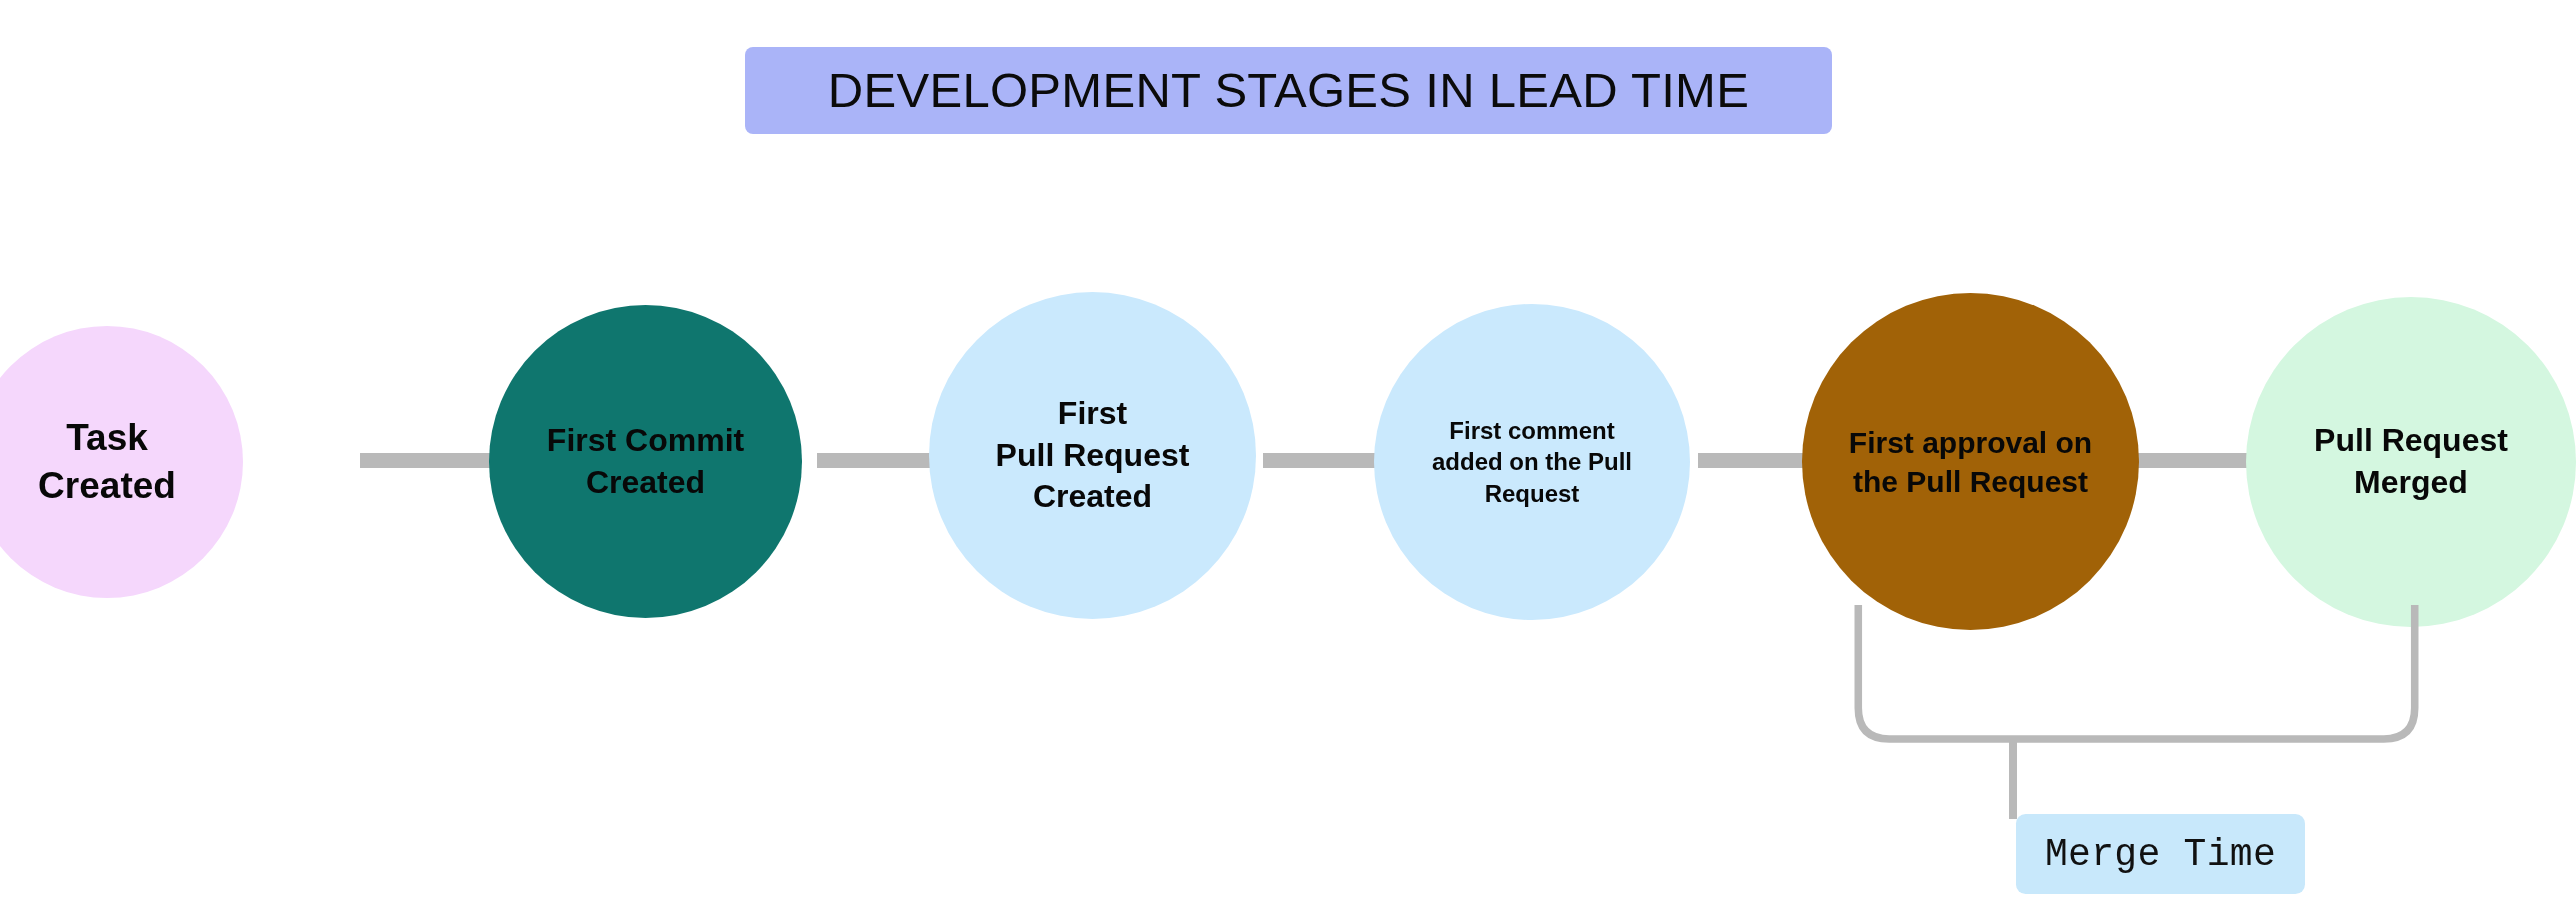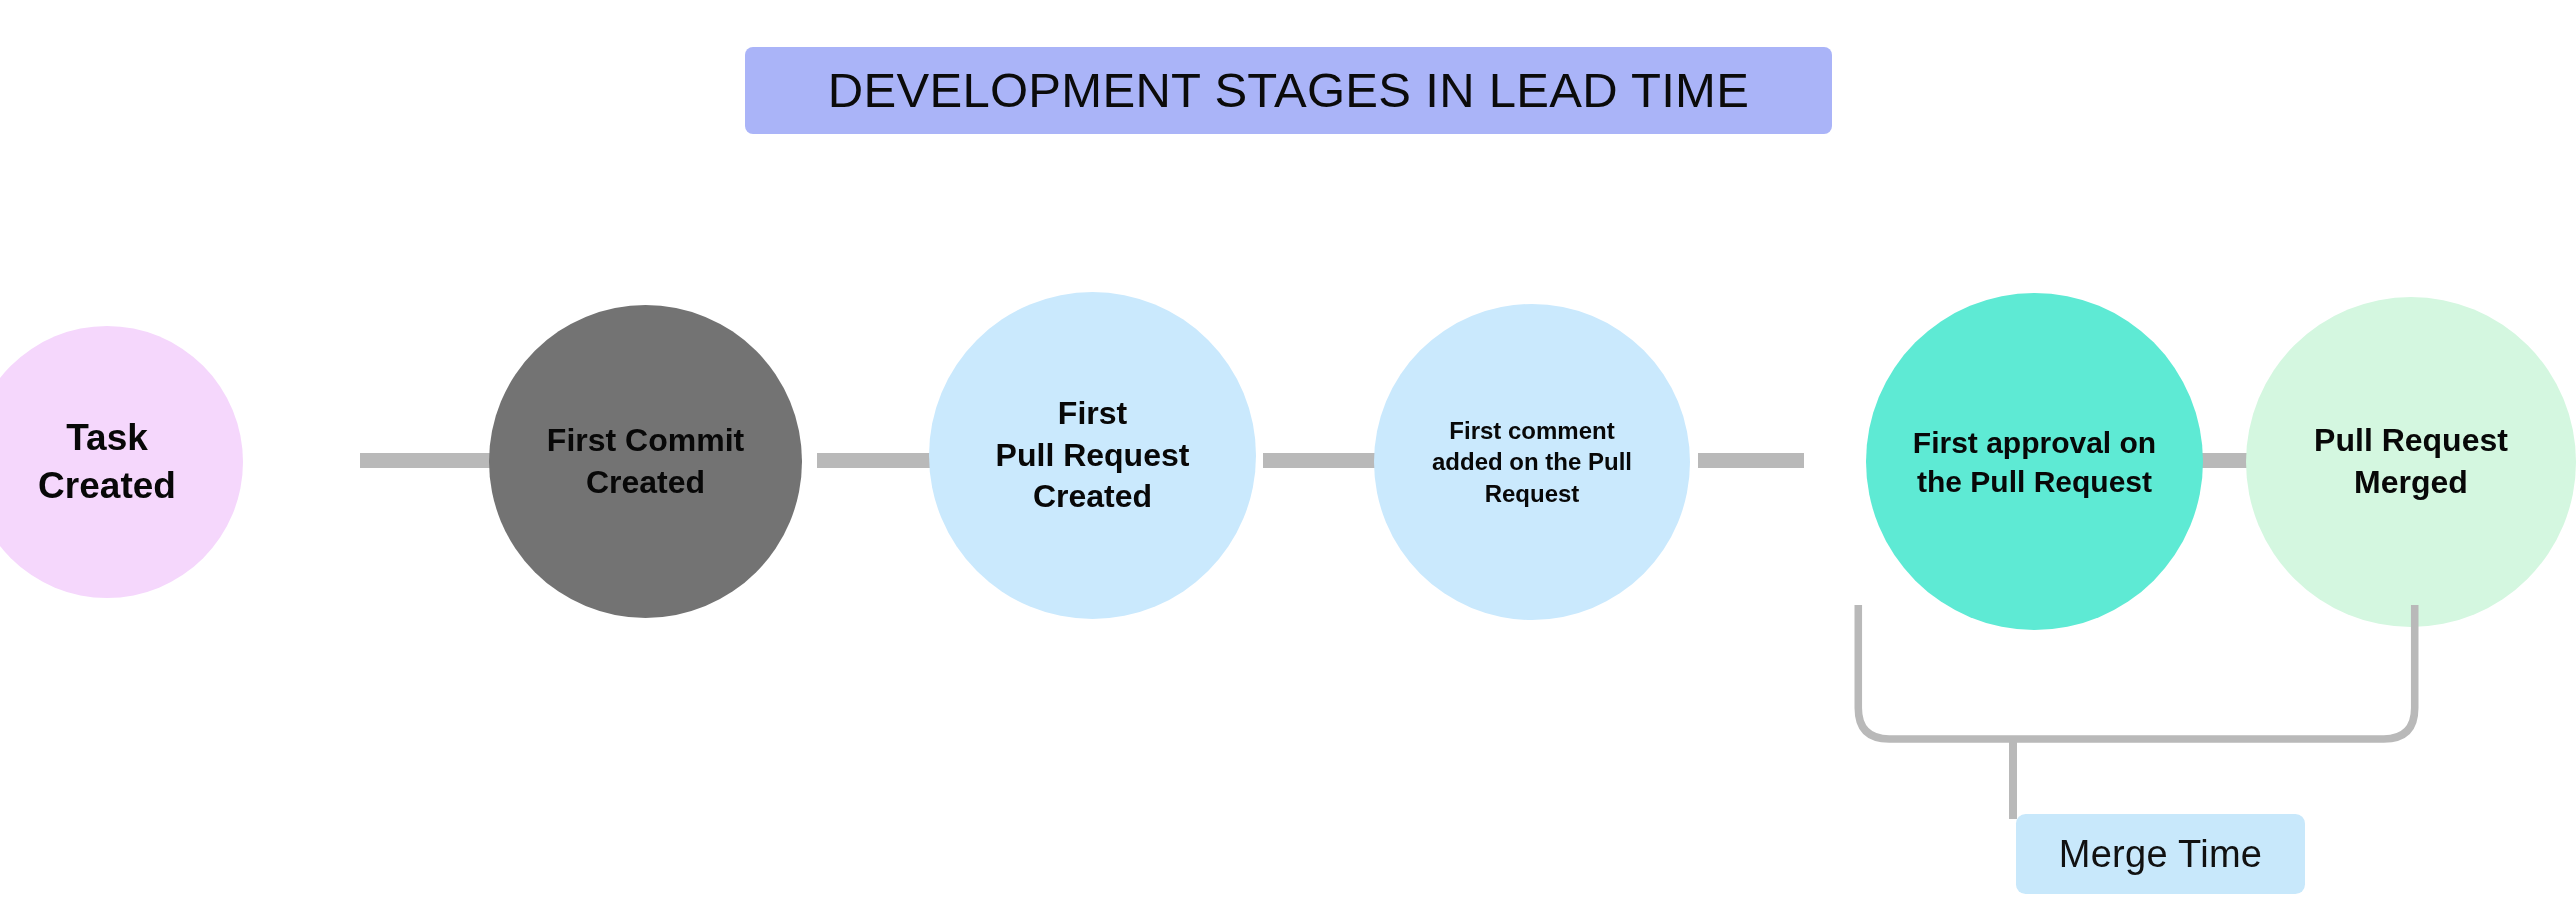--- a/index.html
+++ b/index.html
@@ -101,21 +101,21 @@
     top: 814px;
     width: 289px;
     height: 80px;
     background: #c8e8fb;
     border-radius: 9.6px;
     display: flex;
     align-items: center;
     justify-content: center;
   }
   #merge-time-label {
-    font-family: Liberation Sans, sans-serif;
+    font-family: Liberation Mono, monospace;
     font-size: 38px;
     font-weight: 400;
     color: #111111;
     letter-spacing: 0.3px;
     white-space: nowrap;
   }
 </style>
 </head>
 <body>
 
@@ -131,38 +131,38 @@
     <div class="connector" style="left:817px;width:113px;"></div>
     <div class="connector" style="left:1263px;width:113px;"></div>
     <div class="connector" style="left:1698px;width:106px;"></div>
     <div class="connector" style="left:2138px;width:111px;"></div>
 
     <div class="stage-node" style="left:-29px; top:326px; width:272px; height:272px; background:#f5d7fc;">
       <span class="stage-label" style="font-size:37px;">Task
 Created</span>
     </div>
 
-    <div class="stage-node" style="left:489px; top:305px; width:313px; height:313px; background:#737373;">
+    <div class="stage-node" style="left:489px; top:305px; width:313px; height:313px; background:#0f766e;">
       <span class="stage-label" style="font-size:32px;">First Commit
 Created</span>
     </div>
 
     <div class="stage-node" style="left:929px; top:292px; width:327px; height:327px; background:#cae9fd;">
       <span class="stage-label" style="font-size:32px;">First
 Pull Request
 Created</span>
     </div>
 
     <div class="stage-node" style="left:1374px; top:304px; width:316px; height:316px; background:#cae9fd;">
       <span class="stage-label" style="font-size:24px;">First comment
 added on the Pull
 Request</span>
     </div>
 
-    <div class="stage-node" style="left:1866px; top:293px; width:337px; height:337px; background:#5eead4;">
+    <div class="stage-node" style="left:1802px; top:293px; width:337px; height:337px; background:#a16207;">
       <span class="stage-label" style="font-size:30px;">First approval on
 the Pull Request</span>
     </div>
 
     <div class="stage-node" style="left:2246px; top:297px; width:330px; height:330px; background:#d4f7e0;">
       <span class="stage-label" style="font-size:32px;">Pull Request
 Merged</span>
     </div>
   </div>
 

